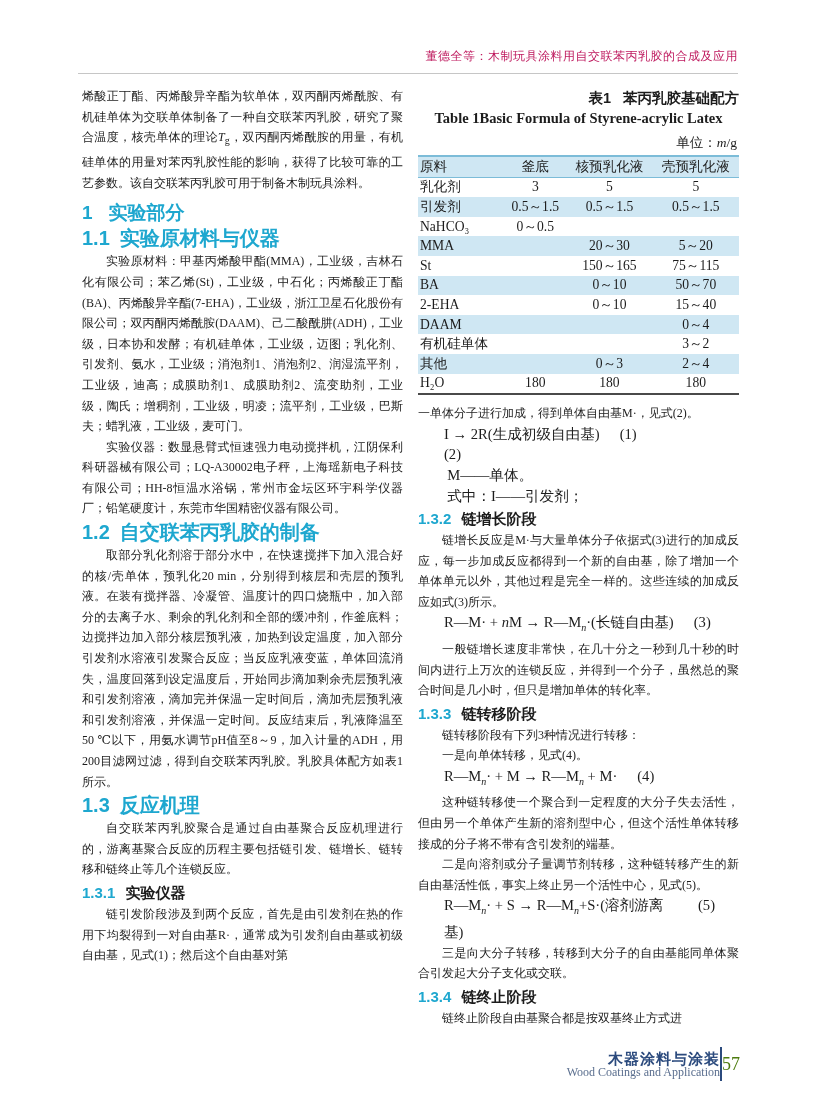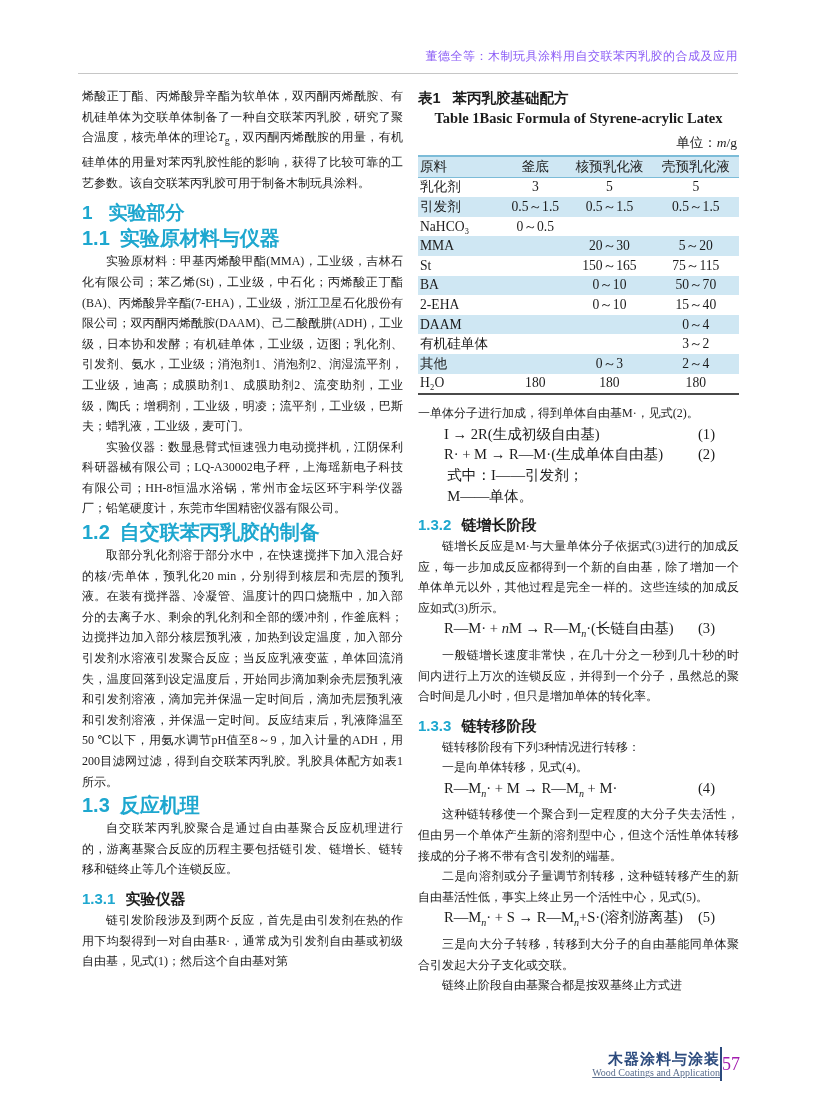--- a/index.html
+++ b/index.html
@@ -1,64 +1,64 @@
 <!DOCTYPE html>
 <html><head>
 <meta charset="utf-8">
 <style>
   html,body{margin:0;padding:0;background:#ffffff;}
   .page{position:relative;width:816px;height:1099px;background:#ffffff;overflow:hidden;
         font-family:"Liberation Serif","DejaVu Serif",serif;color:#1c1c1c;}
   
   .running-head{position:absolute;top:48px;right:78px;font-family:"Liberation Sans","DejaVu Sans",sans-serif;
-        font-size:12px;color:#8b5cf6;letter-spacing:.5px;}
+        font-size:12px;color:#be185d;letter-spacing:.5px;}
   .head-rule{position:absolute;top:73px;left:78px;width:660px;height:1px;background:#c6c6c6;}
   
   .columns{position:absolute;top:86px;left:82px;width:657px;display:flex;gap:15px;}
   .col{width:321px;}
   .p,.p-noindent{margin:0;font-size:12px;line-height:20.6px;text-align:justify;}
   .p{text-indent:2em;}
   
   .h1{margin:7px 0 3px;font-family:"Liberation Sans","DejaVu Sans",sans-serif;font-weight:bold;
       font-size:19px;line-height:25px;color:#1ea7cf;}
   .h1 .num{margin-right:16px;}
   .h2{margin:3px 0 2px;font-family:"Liberation Sans","DejaVu Sans",sans-serif;font-weight:bold;
       font-size:20px;line-height:21px;color:#1ea7cf;}
   .h2 .num{margin-right:10px;}
-  .h3{margin:8px 0 1px;font-family:"Liberation Sans","DejaVu Sans",sans-serif;font-weight:bold;
+  .h3{margin:2px 0 1px;font-family:"Liberation Sans","DejaVu Sans",sans-serif;font-weight:bold;
       font-size:15px;line-height:21px;color:#1c1c1c;}
   .h3 .num{color:#1ea7cf;margin-right:10px;}
   
-  .tbl-cap-cn{text-align:left;font-family:"Liberation Sans","DejaVu Sans",sans-serif;
+  .tbl-cap-cn{text-align:right;font-family:"Liberation Sans","DejaVu Sans",sans-serif;
       font-weight:bold;font-size:14.5px;line-height:20px;margin-top:2px;}
   .tbl-cap-cn .cap-label{margin-right:12px;}
   .tbl-cap-en{text-align:center;font-weight:bold;font-size:14.5px;line-height:21px;}
   .tbl-cap-en .cap-label{}
   .tbl-unit{text-align:right;font-size:13.5px;line-height:18px;margin:5px 2px 3px 0;}
   table.formula{width:100%;border-collapse:collapse;font-size:13.6px;
       border-top:2px solid #7cbcd8;border-bottom:2px solid #4a4a4a;}
   table.formula th{background:#cfe7f3;font-weight:normal;border-bottom:1px solid #7cbcd8;}
   table.formula th,table.formula td{height:19.6px;padding:0 2px;text-align:center;}
   table.formula th:first-child,table.formula td:first-child{text-align:left;}
   table.formula tbody tr:nth-child(even){background:#cfe7f3;}
   
-  .eq{display:flex;justify-content:space-between;font-size:14.6px;line-height:20.6px;
-      padding-left:26px;padding-right:24px;}
+  .eq{display:flex;justify-content:flex-start;font-size:14.6px;line-height:20.6px;
+      padding-left:26px;padding-right:24px;gap:20px;}
   .eq i{font-style:italic;}
   .eq sub{font-size:10px;}
   .where{font-size:14.6px;line-height:20.6px;padding-left:2em;margin:0;}
   .tvar{font-style:italic;}
   
   .footer{position:absolute;top:1047px;right:76px;display:flex;align-items:center;gap:0;}
   .f-text{text-align:right;}
   .f-cn{font-family:"Liberation Sans","DejaVu Sans",sans-serif;font-weight:bold;font-size:15px;
       line-height:17px;color:#2b4a7d;letter-spacing:1px;}
-  .f-en{font-size:10px;color:#5a6e8e;line-height:11px;text-decoration:underline;}
+  .f-en{font-size:12px;color:#5a6e8e;line-height:11px;}
   .f-divider{width:2px;height:34px;background:#2b4a7d;}
-  .f-page{font-size:18px;color:#a21caf;}
+  .f-page{font-size:18px;color:#4d7c0f;}
   .rc-space{height:8px;}
 </style>
 </head>
 <body>
 
 <div class="page">
 
   <div class="running-head">董德全等：木制玩具涂料用自交联苯丙乳胶的合成及应用</div>
   <div class="head-rule"></div>
 
@@ -174,26 +174,25 @@
 
       <div class="rc-space"></div>
 
       <p class="p-noindent">一单体分子进行加成，得到单体自由基M·，见式(2)。</p>
 
       <div class="eq">
           <span class="eq-body">I → 2R(生成初级自由基)</span>
           <span class="eq-num">(1)</span>
         </div>
       <div class="eq">
-          <span class="eq-body">R· + M → R—M·(生成单体自由基)</span>
           <span class="eq-num">(2)</span>
         </div>
 
+      <p class="where">M——单体。</p>
       <p class="where">式中：I——引发剂；</p>
-      <p class="where">M——单体。</p>
 
       <div class="h3"><span class="num">1.3.2</span><span>链增长阶段</span></div>
 
       <p class="p">链增长反应是M·与大量单体分子依据式(3)进行的加成反应，每一步加成反应都得到一个新的自由基，除了增加一个单体单元以外，其他过程是完全一样的。这些连续的加成反应如式(3)所示。</p>
 
       <div class="eq">
         <span class="eq-body"><span>R—M· + </span><i>n</i><span>M → R—M</span><sub><i>n</i></sub><span>·(长链自由基)</span></span>
         <span class="eq-num">(3)</span>
       </div>
 
@@ -212,20 +211,21 @@
       <p class="p">这种链转移使一个聚合到一定程度的大分子失去活性，但由另一个单体产生新的溶剂型中心，但这个活性单体转移接成的分子将不带有含引发剂的端基。</p>
       <p class="p">二是向溶剂或分子量调节剂转移，这种链转移产生的新自由基活性低，事实上终止另一个活性中心，见式(5)。</p>
 
       <div class="eq">
         <span class="eq-body"><span>R—M</span><sub><i>n</i></sub><span>· + S → R—M</span><sub><i>n</i></sub><span>+S·(溶剂游离基)</span></span>
         <span class="eq-num">(5)</span>
       </div>
 
       <p class="p">三是向大分子转移，转移到大分子的自由基能同单体聚合引发起大分子支化或交联。</p>
 
+      <div class="h3"><span class="num">1.3.4</span><span>链终止阶段</span></div>
 
       <p class="p">链终止阶段自由基聚合都是按双基终止方式进</p>
     </div>
   </div>
 
   <div class="footer">
     <div class="f-text">
       <div class="f-cn">木器涂料与涂装</div>
       <div class="f-en">Wood Coatings and Application</div>
     </div>

